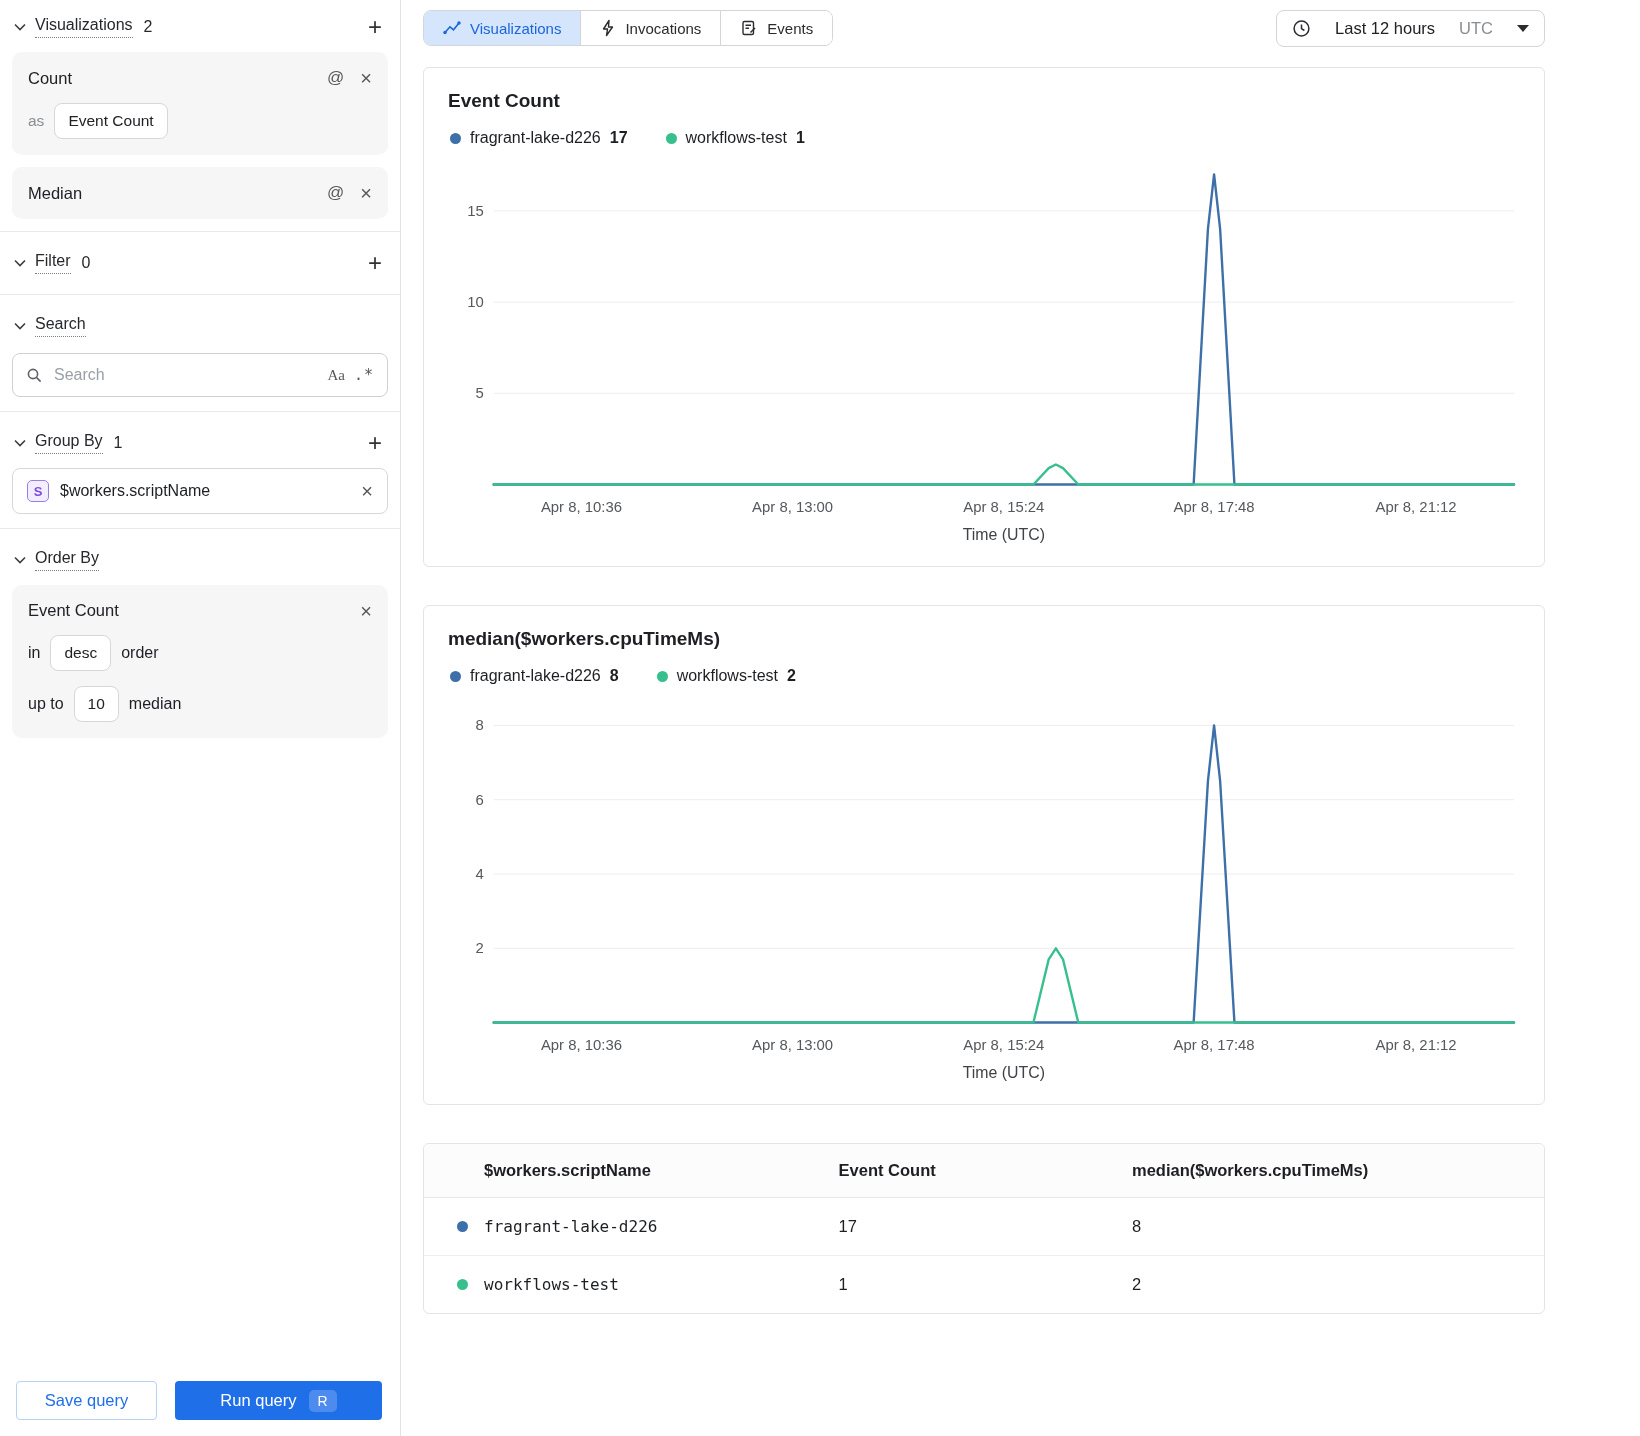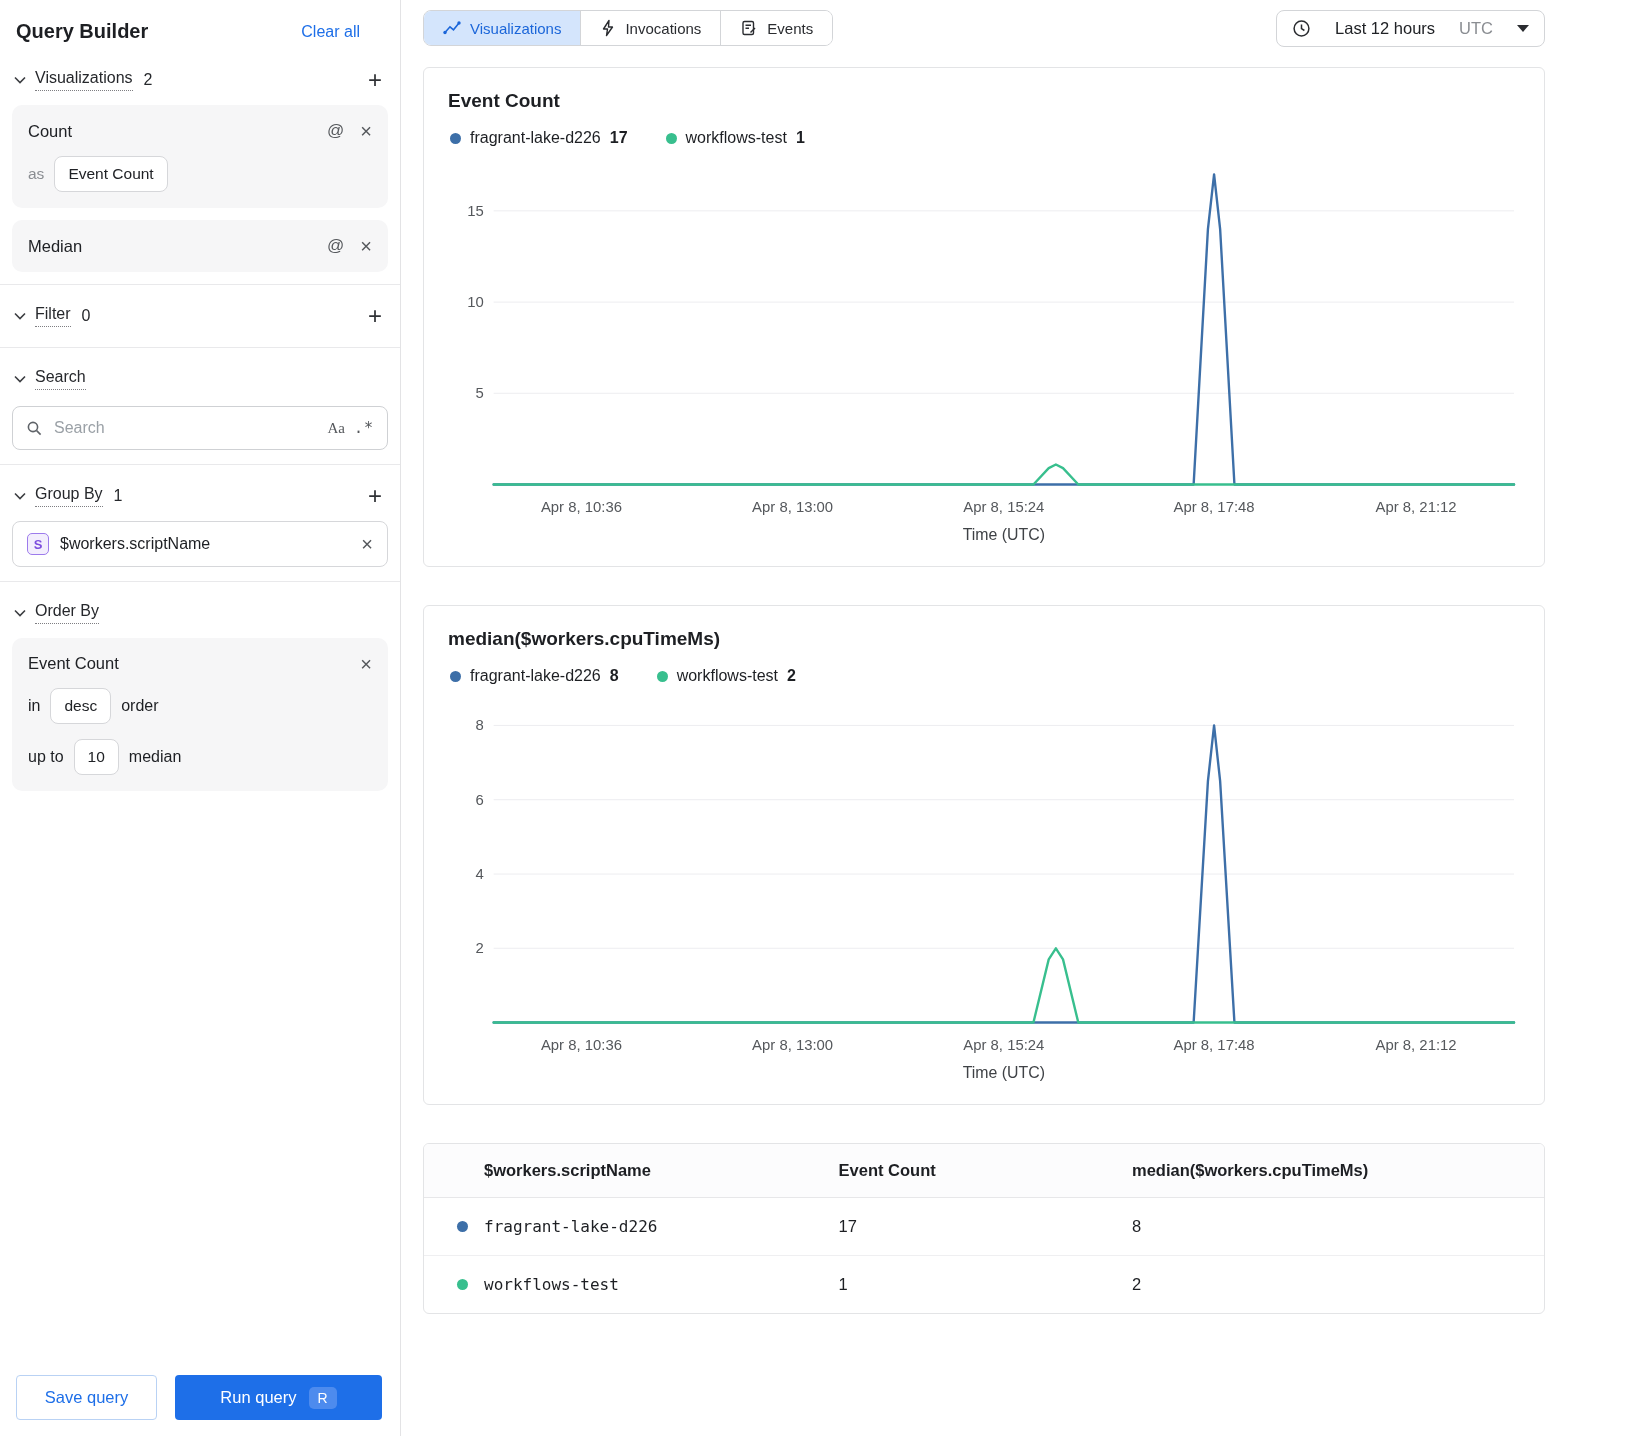--- a/index.html
+++ b/index.html
@@ -35,21 +35,21 @@
   .badge-n { border:1.5px solid #e2a23c; background:#fdf6ea; color:#bb7a16; }
   .badge-s { border:1.5px solid #9d7bec; background:#f3eefd; color:#7c4dde; }
   .search-box { display:flex; align-items:center; gap:9px; border:1px solid #cfd1d4; border-radius:8px; height:44px; padding:0 13px; margin:4px 4px 14px 0; background:#fff; }
   .search-box input { border:none; outline:none; flex:1; font-size:16px; font-family:"Liberation Sans",sans-serif; color:#26282c; background:transparent; }
   .search-box input::placeholder { color:#9aa0a6; }
   .tog { color:#55585c; font-size:15px; cursor:pointer;font-family:Liberation Serif, serif; }
   .tog.regex { font-family:"DejaVu Sans Mono",monospace; letter-spacing:1px; }
   .gb-item { display:flex; align-items:center; gap:11px; border:1px solid #d6d7da; border-radius:8px; background:#fff; height:46px; padding:0 14px; margin:2px 4px 14px 0; font-size:16px; }
   .gb-item .icon-x { margin-left:auto; }
   .sb-footer { display:flex; gap:18px; padding:14px 18px 16px 16px; }
-  .btn { height:45px; border-radius:4px; font-size:16.5px; font-family:"Liberation Sans",sans-serif; cursor:pointer; }
+  .btn { height:39px; border-radius:4px; font-size:16.5px; font-family:"Liberation Sans",sans-serif; cursor:pointer; }
   .btn-outline { flex:0 0 141px; background:#fff; border:1px solid #b9d2f4; color:#1e6fe8; }
   .btn-primary { flex:1; background:#1e6fe8; border:none; color:#fff; display:flex; align-items:center; justify-content:center; gap:12px;text-align:center; }
   .kbd { background:#4d8bee; border-radius:5px; padding:3px 9px; font-size:14px; }
 
   
   .main { flex:1; display:flex; flex-direction:column; overflow:hidden; }
   .main-top { display:flex; align-items:flex-start; justify-content:space-between; padding:10px 95px 8px 22px; }
   .tabs { display:flex; border:1px solid #d3d5d8; border-radius:8px; overflow:hidden; }
   .tab { display:flex; align-items:center; gap:9px; padding:8px 19px; font-size:15px; color:#2a2c30; background:#fff; border-left:1px solid #d3d5d8; cursor:pointer; }
   .tab:first-child { border-left:none; }
@@ -76,24 +76,20 @@
   .name-cell { display:flex; align-items:center; gap:16px; }
   .mono { font-family:"DejaVu Sans Mono",monospace; font-size:16px; }
   svg.ic { display:block; }
 </style>
 </head>
 <body>
 
 <div class="app">
 
   <aside class="sidebar">
-    <div class="sb-header">
-      <div class="sb-title">Query Builder</div>
-      <a class="link">Clear all</a>
-    </div>
 
     <div class="sb-scroll">
 
       <div class="sec">
         <span class="chev">
           <svg class="ic" width="12" height="8" viewBox="0 0 12 8">
               <path d="M1 1.5 L6 6.5 L11 1.5" fill="none" stroke="#3c3e42" stroke-width="1.6"></path>
             </svg>
         </span>
         <span class="sec-label">Visualizations</span>

